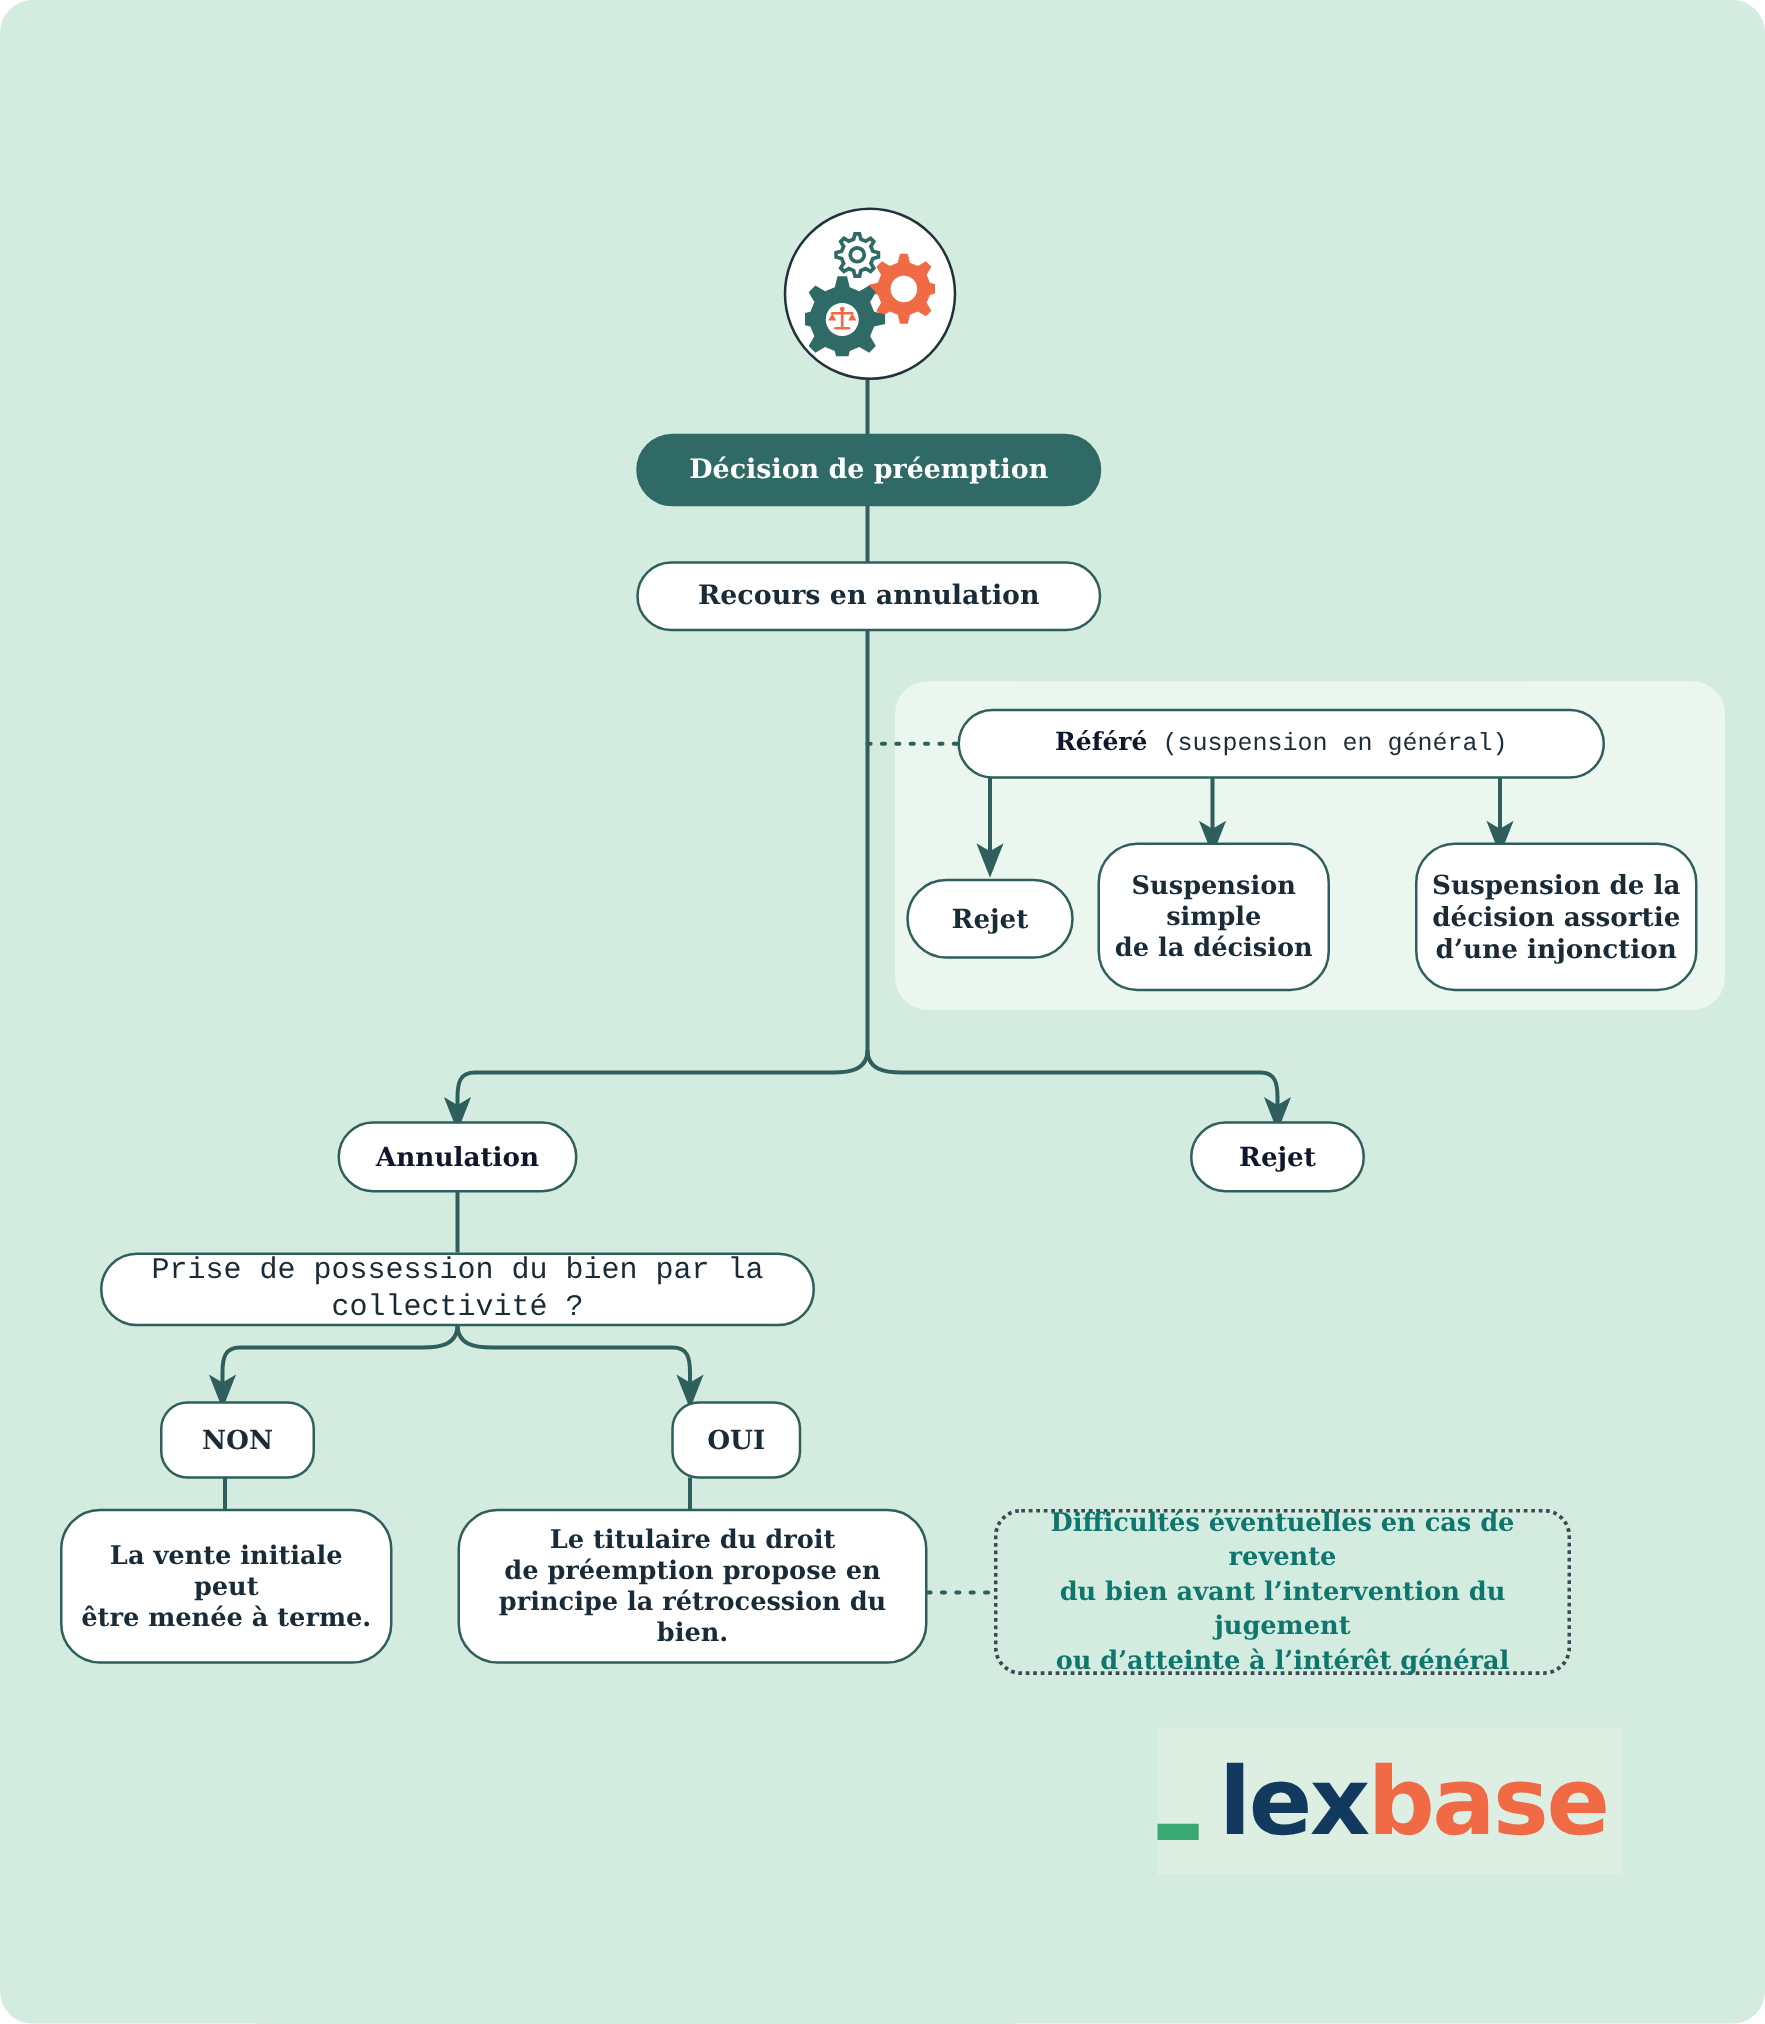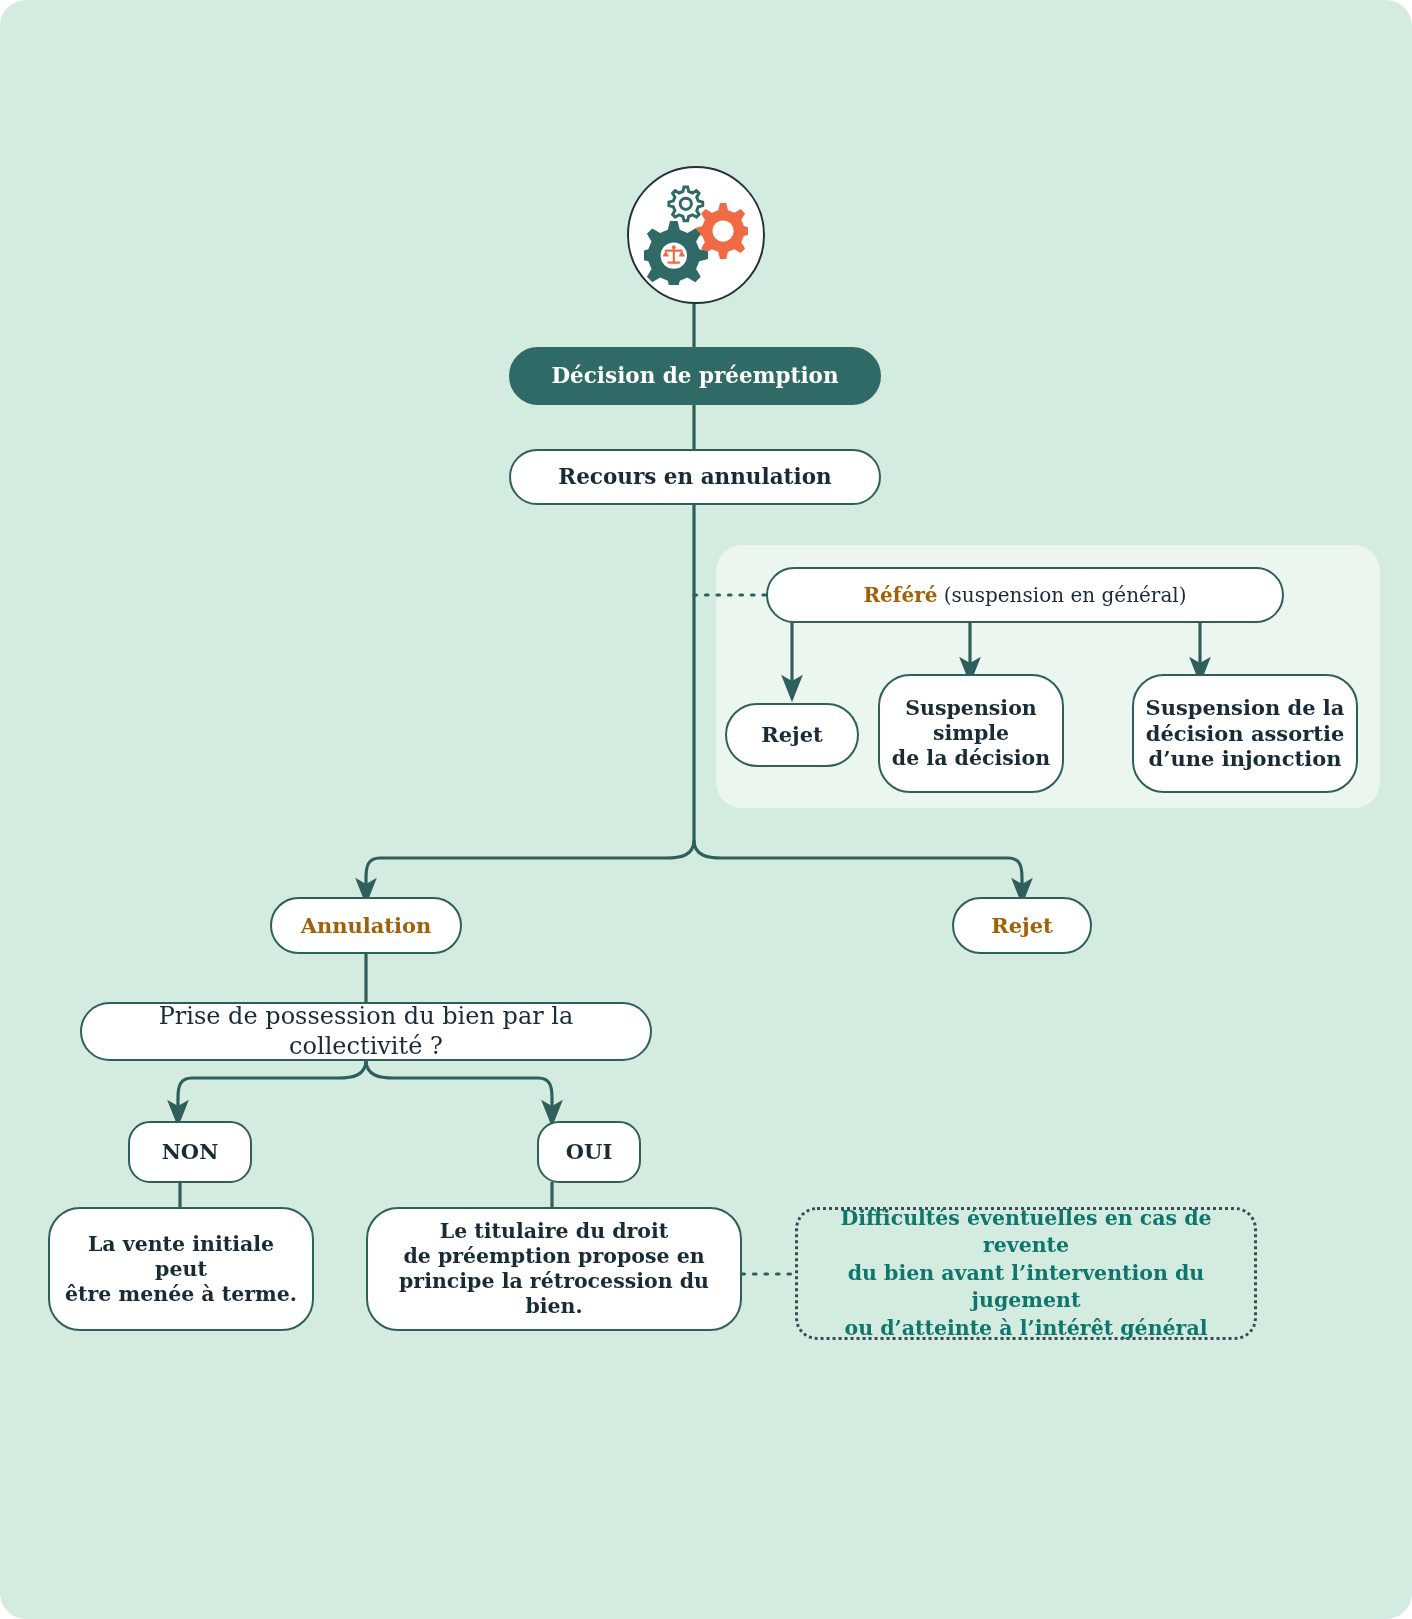--- a/index.html
+++ b/index.html
@@ -44,23 +44,23 @@
     line-height:1.22;
     padding:4px 10px;
   }
   .node.pill{ border-radius:999px; }
   .node.soft{ border-radius:32px; }
   .node.filled{
     background:#2f6a67;
     border-color:#2f6a67;
     color:#ffffff;
   }
-  .teal{ color:#a16207; }
+  .teal{ color:#0f172a; }
   .dark{ color:#1a2b38; }
-  .reg{ font-weight:400; }
+  .reg{ font-weight:400;font-family:Liberation Mono, monospace; }
 
   
   .dotted-note{
     position:absolute;
     box-sizing:border-box;
     background:transparent;
     border:3px dotted #3b4a55;
     border-radius:22px;
     display:flex;
     align-items:center;
@@ -263,14 +263,18 @@
   </div>
 
   <div class="dotted-note" style="left:795px; top:1207px; width:462px; height:133px; font-size:20.5px;">
     <span>
       <span>Difficultés éventuelles en cas de revente</span><br>
       <span>du bien avant l’intervention du jugement</span><br>
       <span>ou d’atteinte à l’intérêt général</span>
     </span>
   </div>
 
+  <div id="logo">
+    <span class="under"></span>
+    <span class="word"><span class="lex">lex</span><span class="base">base</span></span>
+  </div>
 
 </div>
 
 </body></html>

